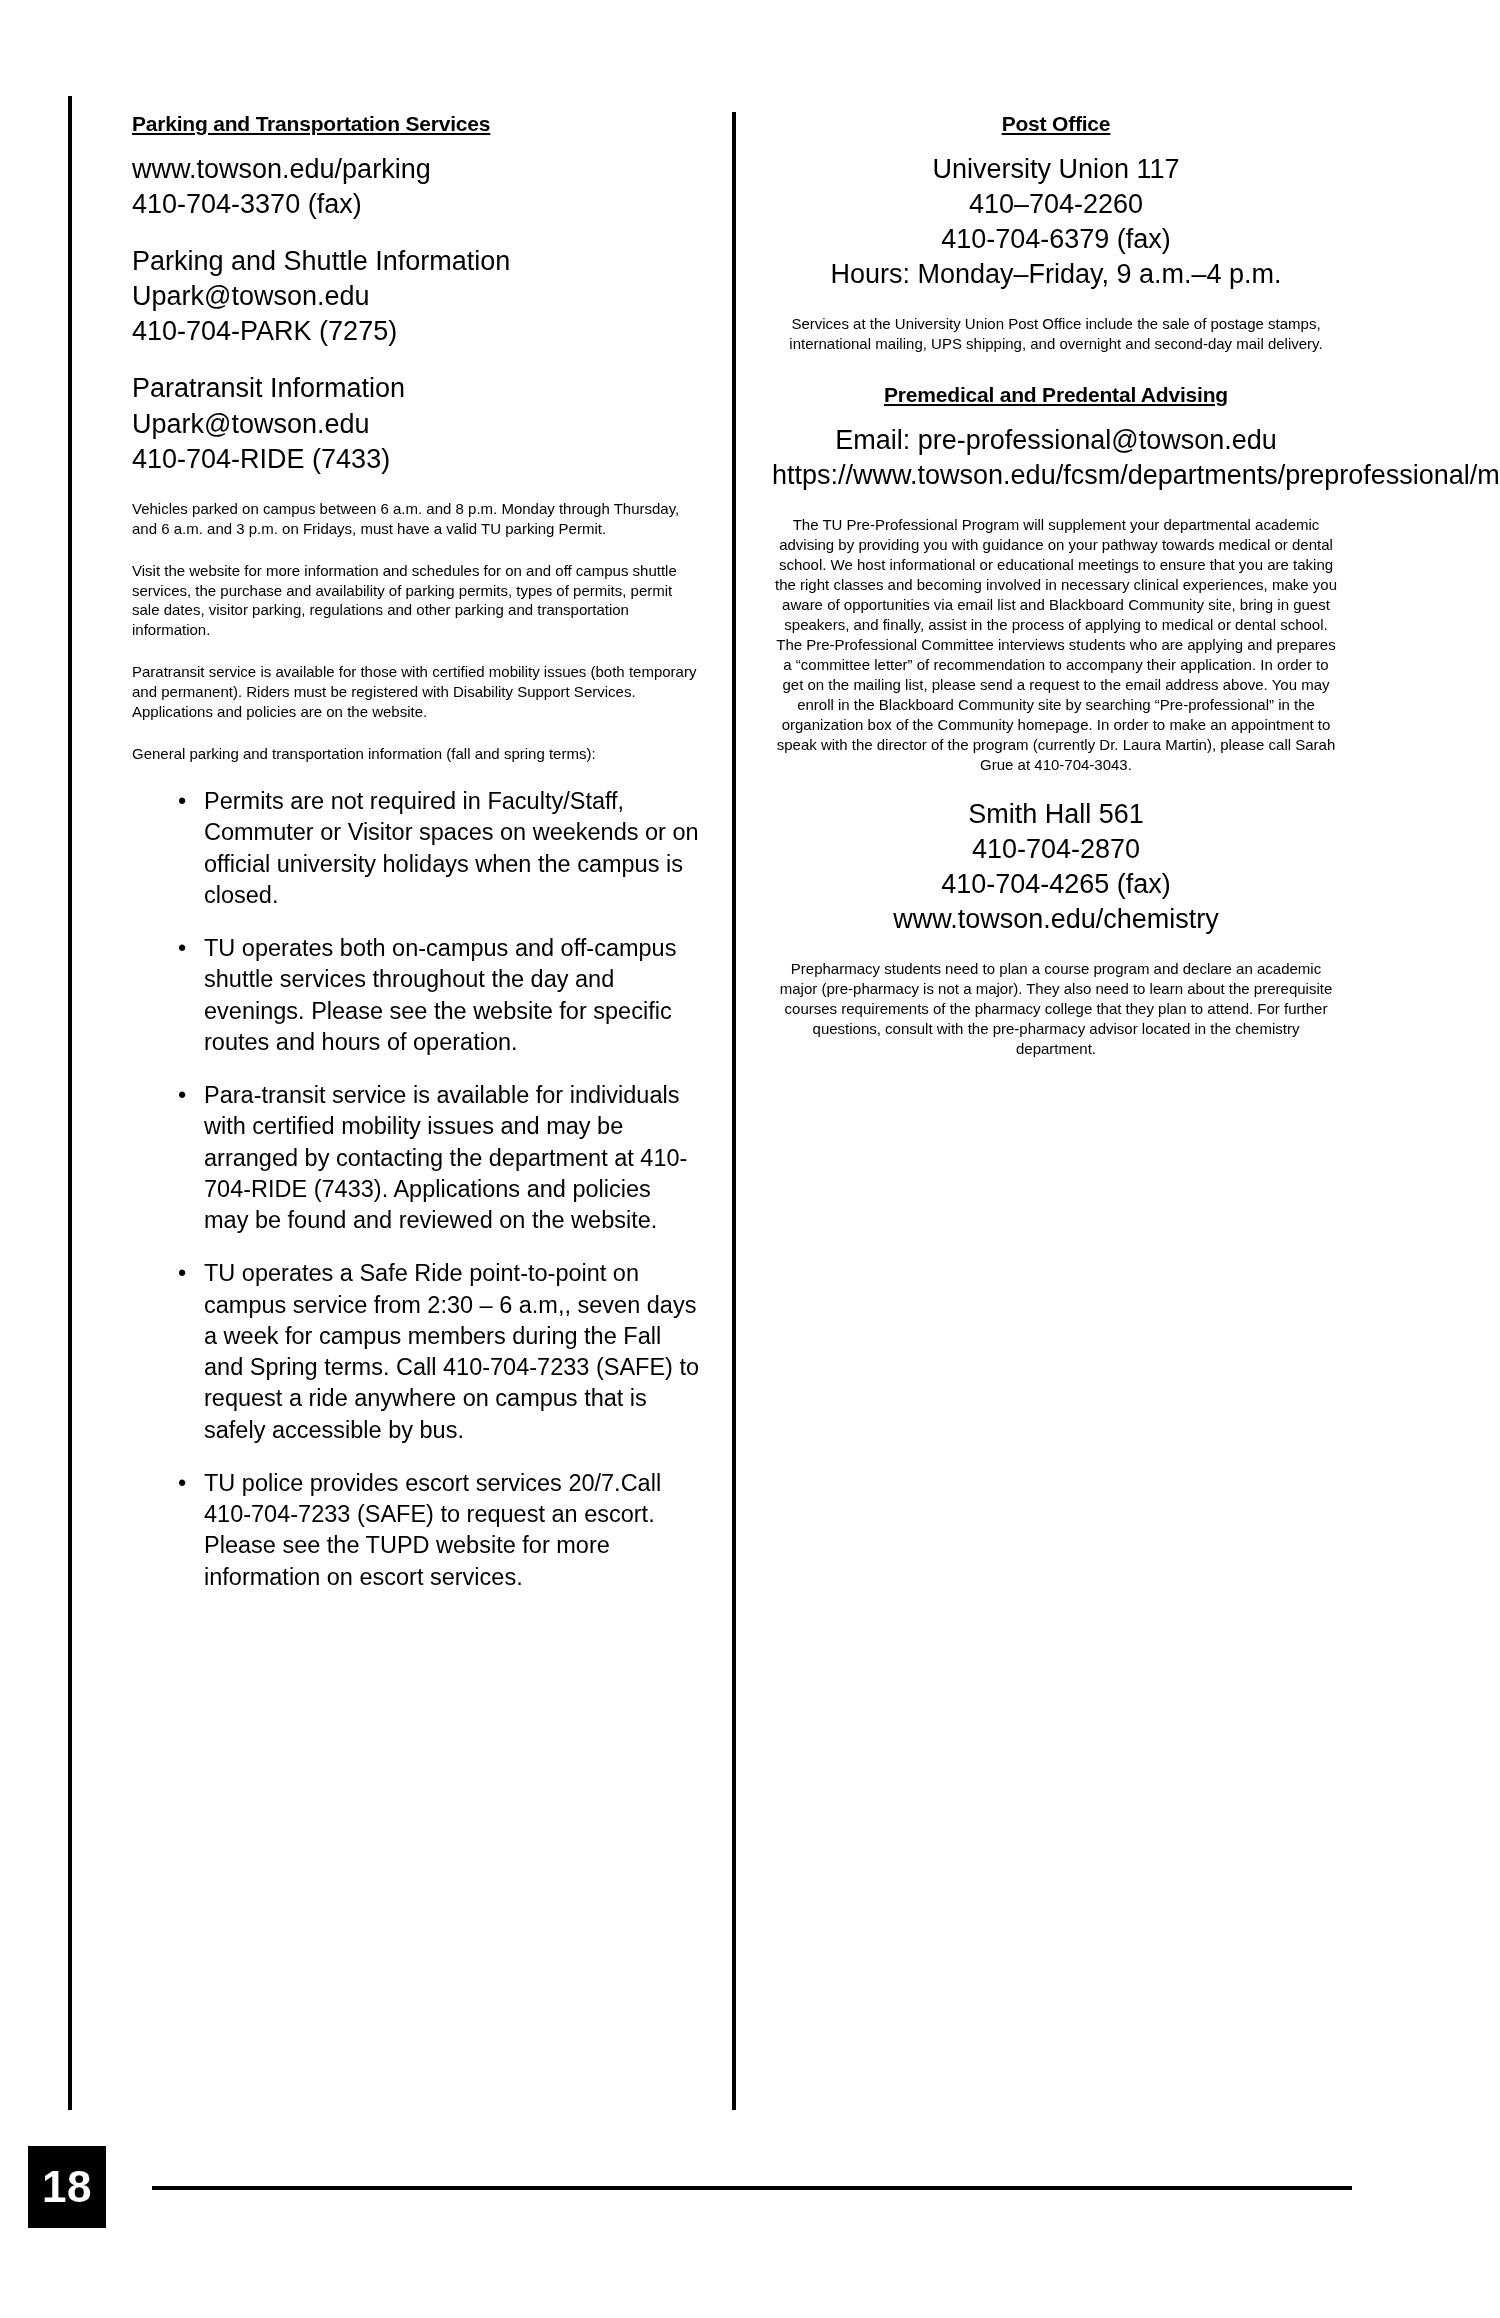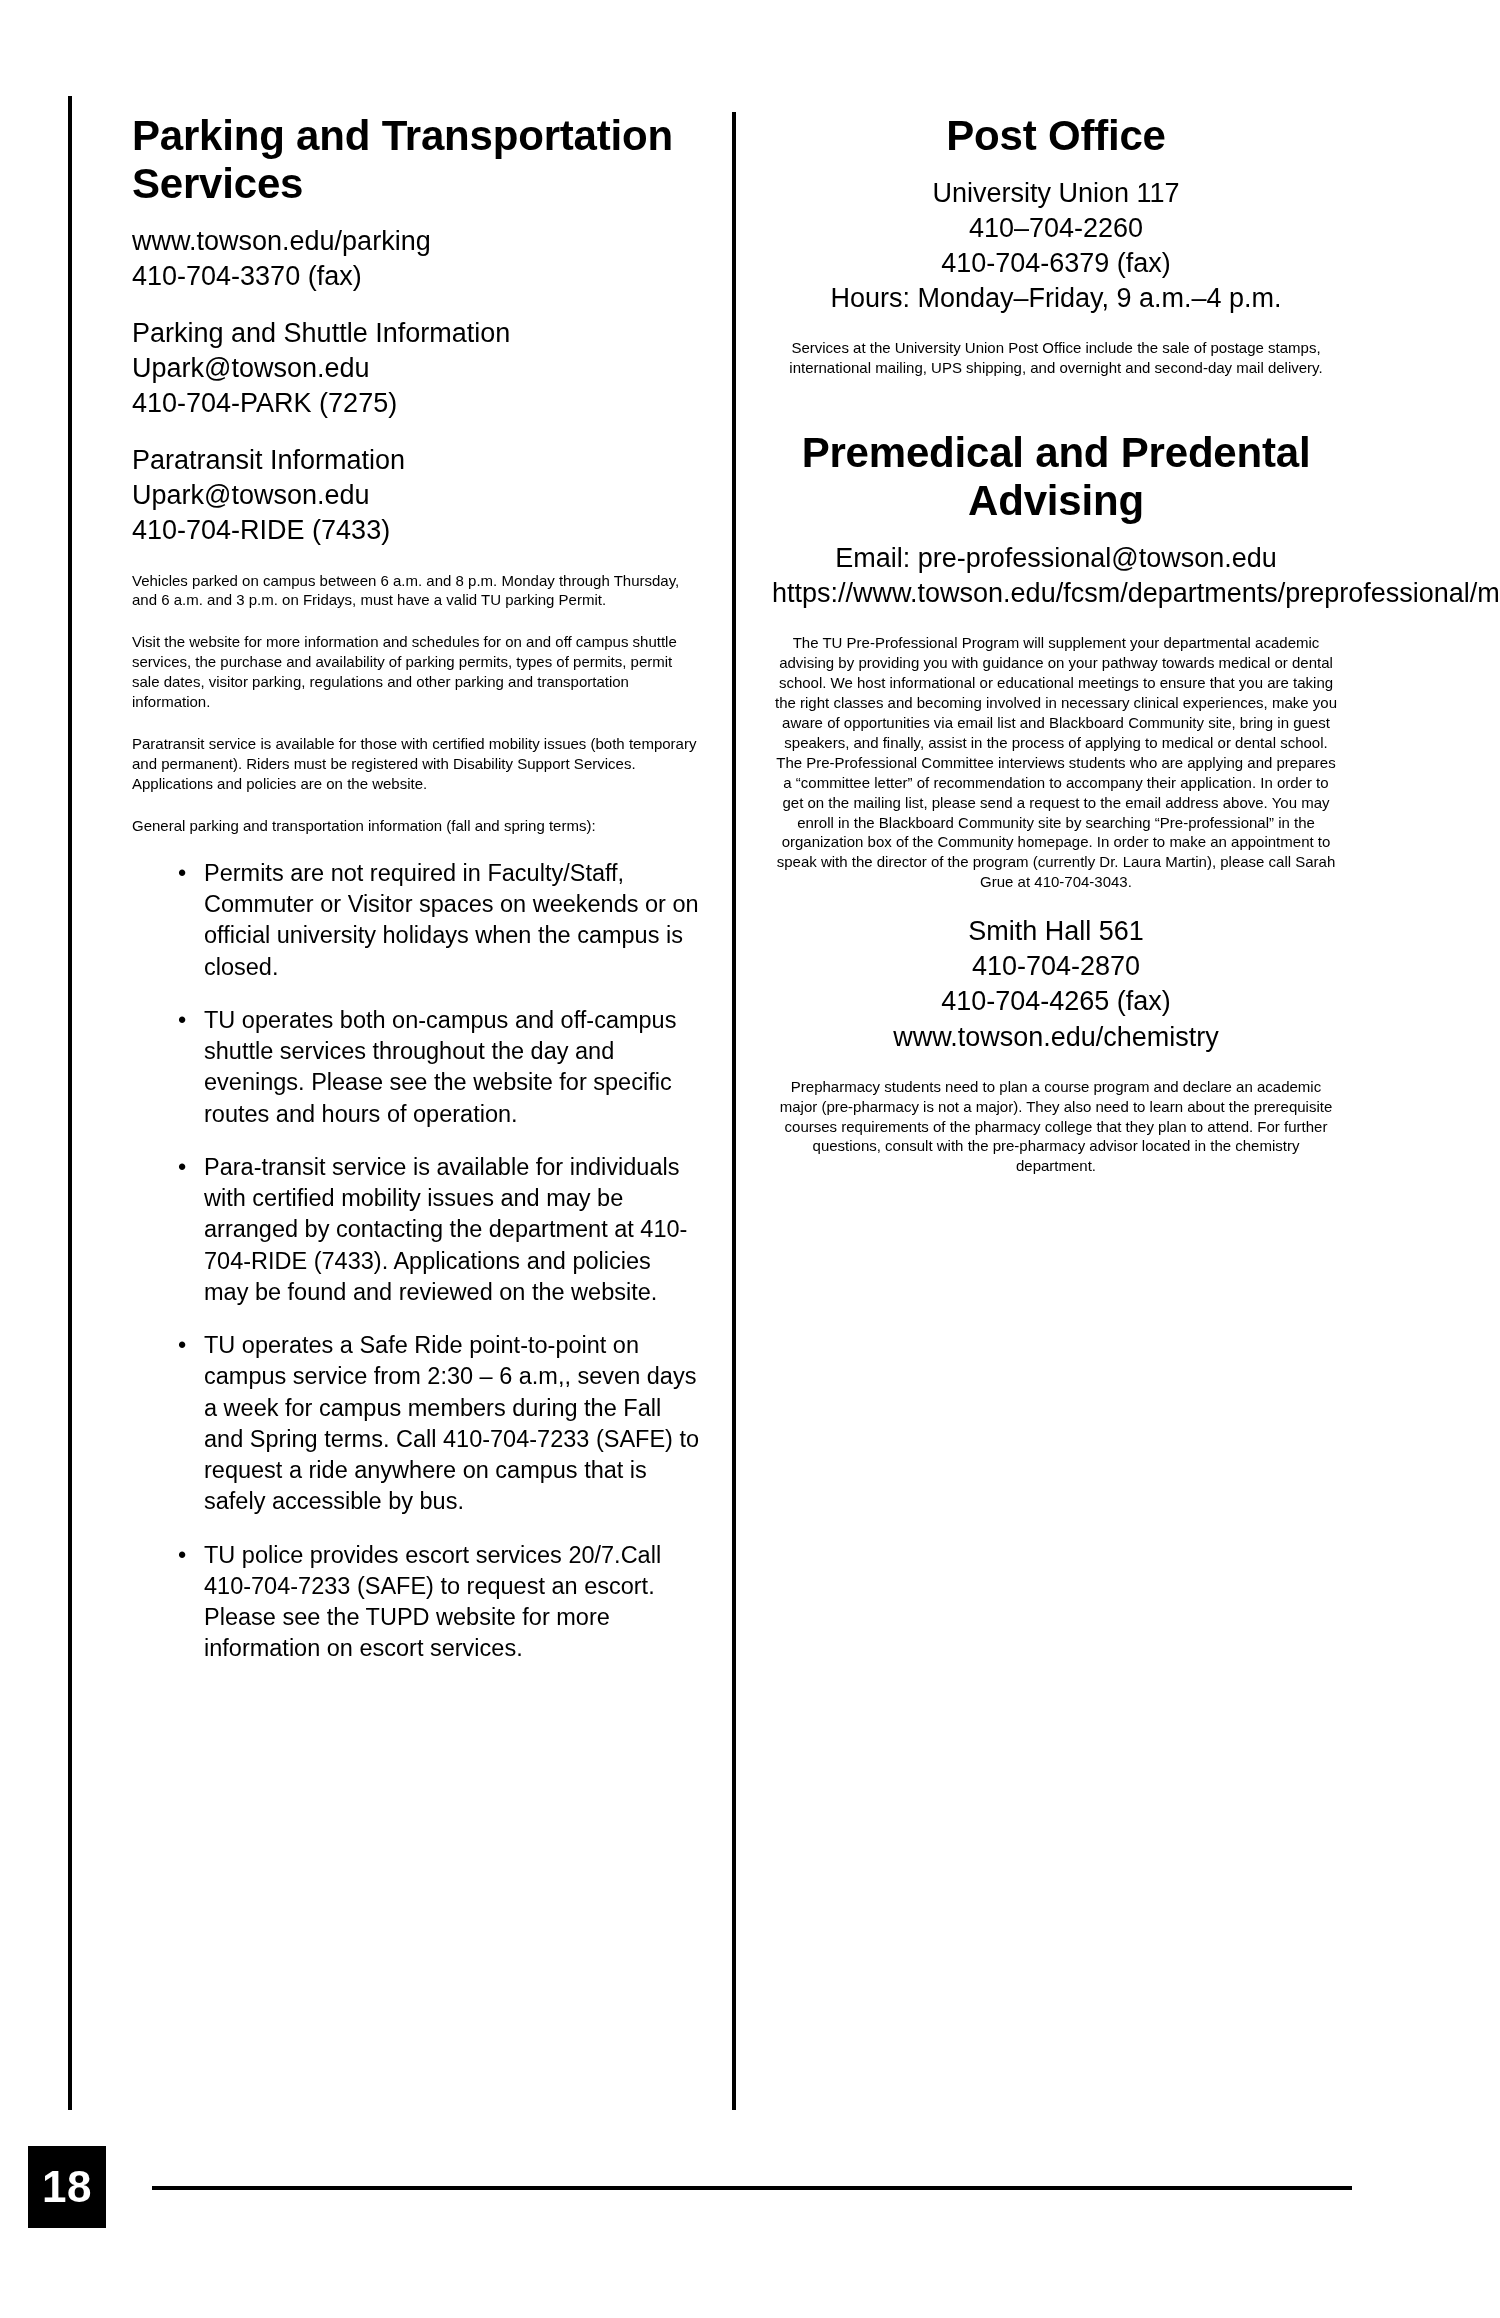--- a/index.html
+++ b/index.html
@@ -73,28 +73,29 @@
   
   .column {
     position: absolute;
     top: 112px;
   }
   .col-left  { left: 132px;  width: 568px; }
   .col-right { left: 772px;  width: 568px; text-align: center; }
 
   
   h2.section-title {
-    font-size: 42px;
+    font-size: 21px;
     font-weight: bold;
     line-height: 1.14;
     margin: 0 0 16px 0;
     letter-spacing: -0.2px;
+    text-decoration: underline;
   }
   h2.section-title.spaced-top {
-    margin-top: 51px;
+    margin-top: 29px;
   }
 
   .contact-block {
     font-size: 27px;
     line-height: 1.30;
     margin: 0 0 22px 0;
     font-weight: 400;
   }
   .contact-block:last-child { margin-bottom: 0; }
 

